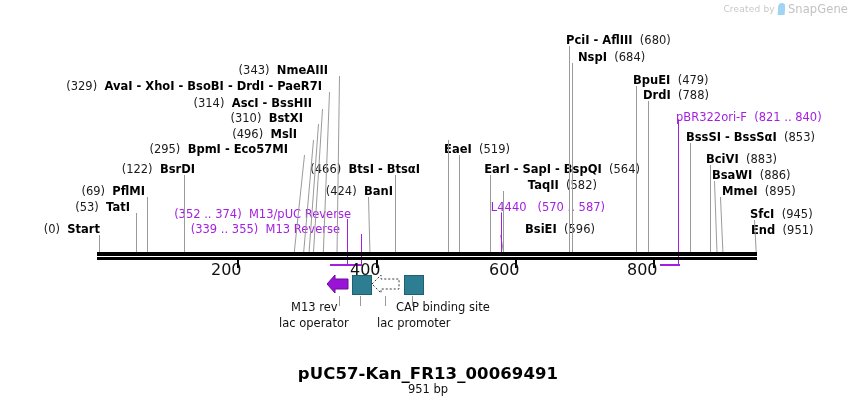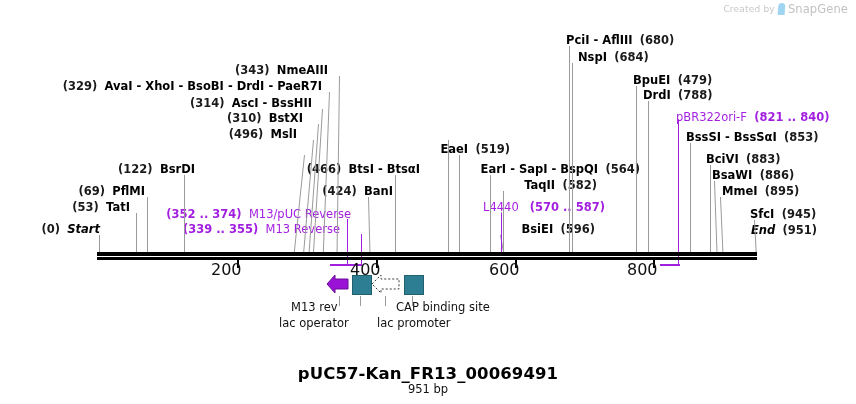--- a/index.html
+++ b/index.html
@@ -12,24 +12,24 @@
 
   
   .watermark{position:absolute;right:8px;top:2px;display:flex;align-items:center;gap:3px;}
   .wm-text{font-size:9px;color:#c8c8c8;letter-spacing:.2px;}
   .wm-leaf{width:7px;height:12px;background:#9fd4f2;border-radius:4px 4px 1px 1px;display:inline-block;transform:skewX(-4deg);}
   .wm-brand{font-size:11.5px;color:#c2c2c2;letter-spacing:.1px;}
 
   
   .lbl{position:absolute;white-space:nowrap;font-size:11.5px;line-height:12px;}
   .lbl.left{text-align:right;}
-  .pos{color:#1a1a1a;font-weight:700;}
+  .pos{color:#1a1a1a;font-weight:400;}
   .enz{color:#000;font-weight:bold;}
   .dash{color:#000;font-weight:bold;}
-  .term{color:#000;font-weight:bold;font-style:italic;}
+  .term{color:#000;font-weight:bold;}
   .purple{color:#a31fe0;font-weight:400;}
   .purple .pos{color:#a31fe0;}
 
   
   .leader{position:absolute;background:#9a9a9a;width:1px;}
   .leader.purple-line{background:#a31fe0;width:1px;}
   .slant{position:absolute;background:#9a9a9a;width:1px;transform-origin:top center;}
 
   
   .ruler-bar{position:absolute;background:#000;}
@@ -116,20 +116,23 @@
   </div>
 
   <div class="lbl left" style="left:60px;top:112px;width:243px;">
     <span class="pos">(310)</span>&nbsp;&nbsp;<span class="enz">BstXI</span>
   </div>
 
   <div class="lbl left" style="left:60px;top:128px;width:237px;">
     <span class="pos">(496)</span>&nbsp;&nbsp;<span class="enz">MslI</span>
   </div>
 
+  <div class="lbl left" style="left:20px;top:143px;width:268px;">
+    <span class="pos">(295)</span>&nbsp;&nbsp;<span class="enz">BpmI</span><span class="dash"> - </span><span class="enz">Eco57MI</span>
+  </div>
 
   <div class="lbl left" style="left:10px;top:163px;width:185px;">
     <span class="pos">(122)</span>&nbsp;&nbsp;<span class="enz">BsrDI</span>
   </div>
 
   <div class="lbl left" style="left:0px;top:185px;width:145px;">
     <span class="pos">(69)</span>&nbsp;&nbsp;<span class="enz">PflMI</span>
   </div>
 
   <div class="lbl left" style="left:0px;top:201px;width:130px;">

